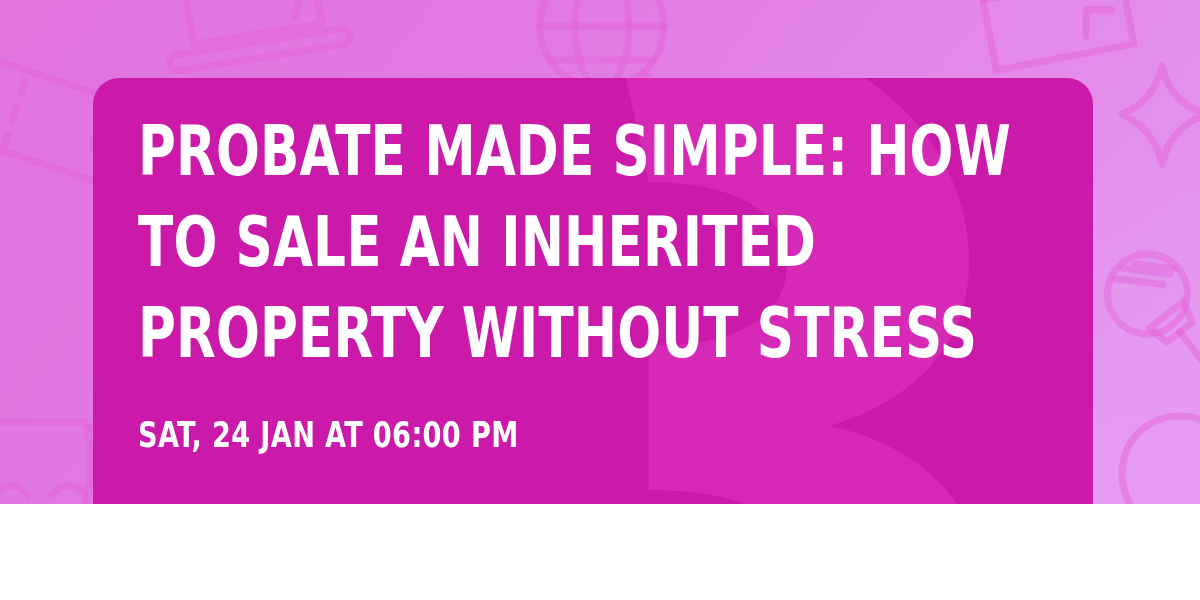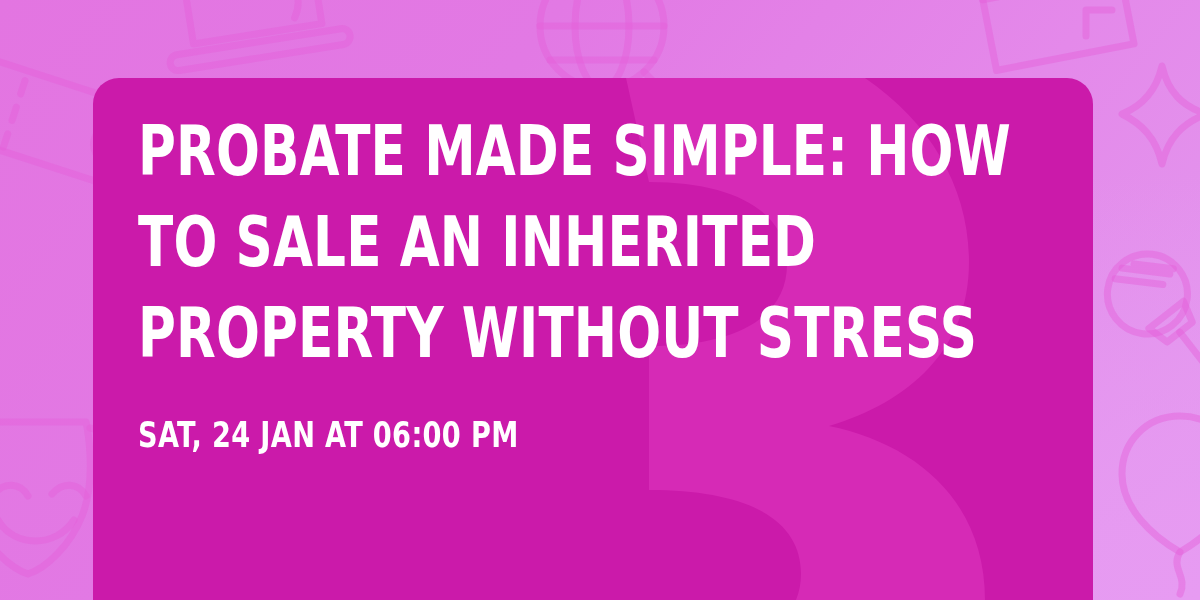--- a/index.html
+++ b/index.html
@@ -6,21 +6,21 @@
 
   html, body {
     width:1200px; height:600px;
     overflow:hidden;
     font-family:"Liberation Sans", sans-serif;
   }
 
   
   #banner {
     position:relative;
-    width:1200px; height:600px;
+    width:1200px; height:504px;
     overflow:hidden;
     background:
       radial-gradient(120% 130% at 100% 100%, #e79bf2 0%, rgba(231,155,242,0) 55%),
       linear-gradient(128deg, #e375e1 0%, #e279e4 34%, #e489ea 66%, #e29bef 100%);
   }
 
   
   #doodles {
     position:absolute; inset:0;
     pointer-events:none;

